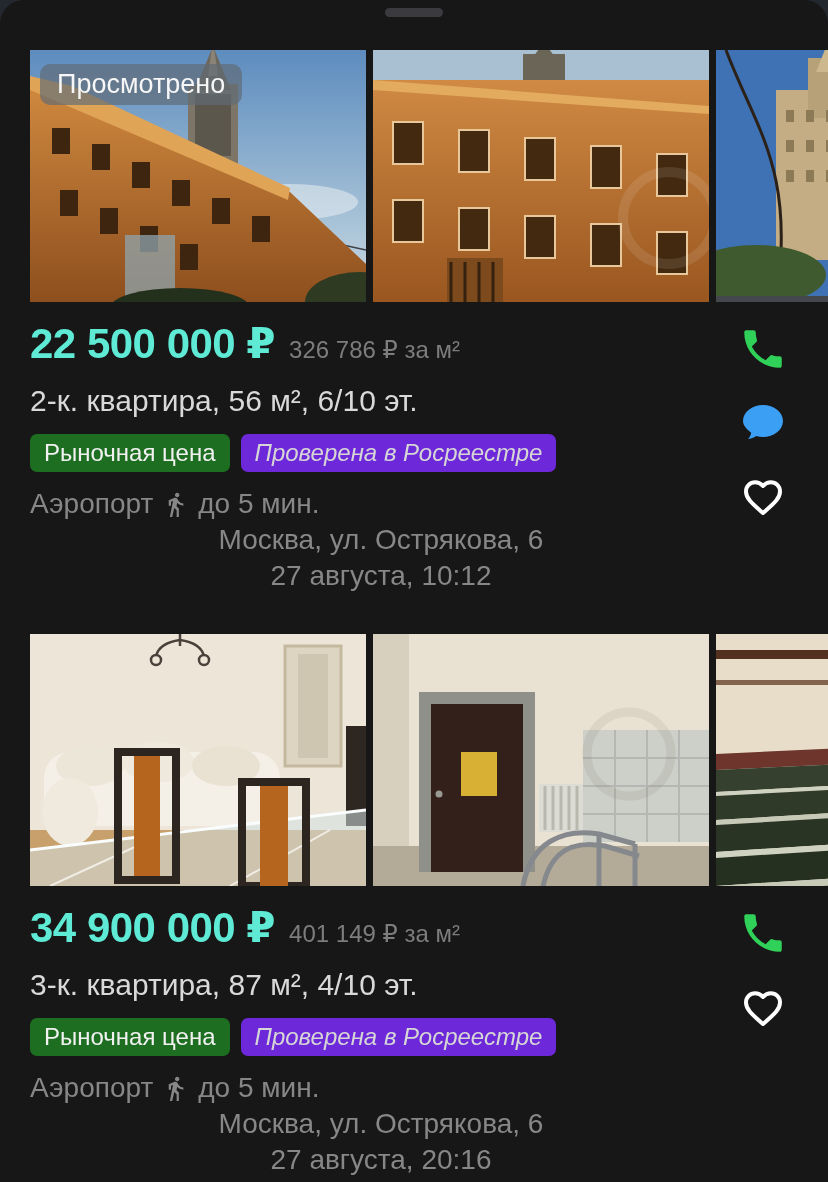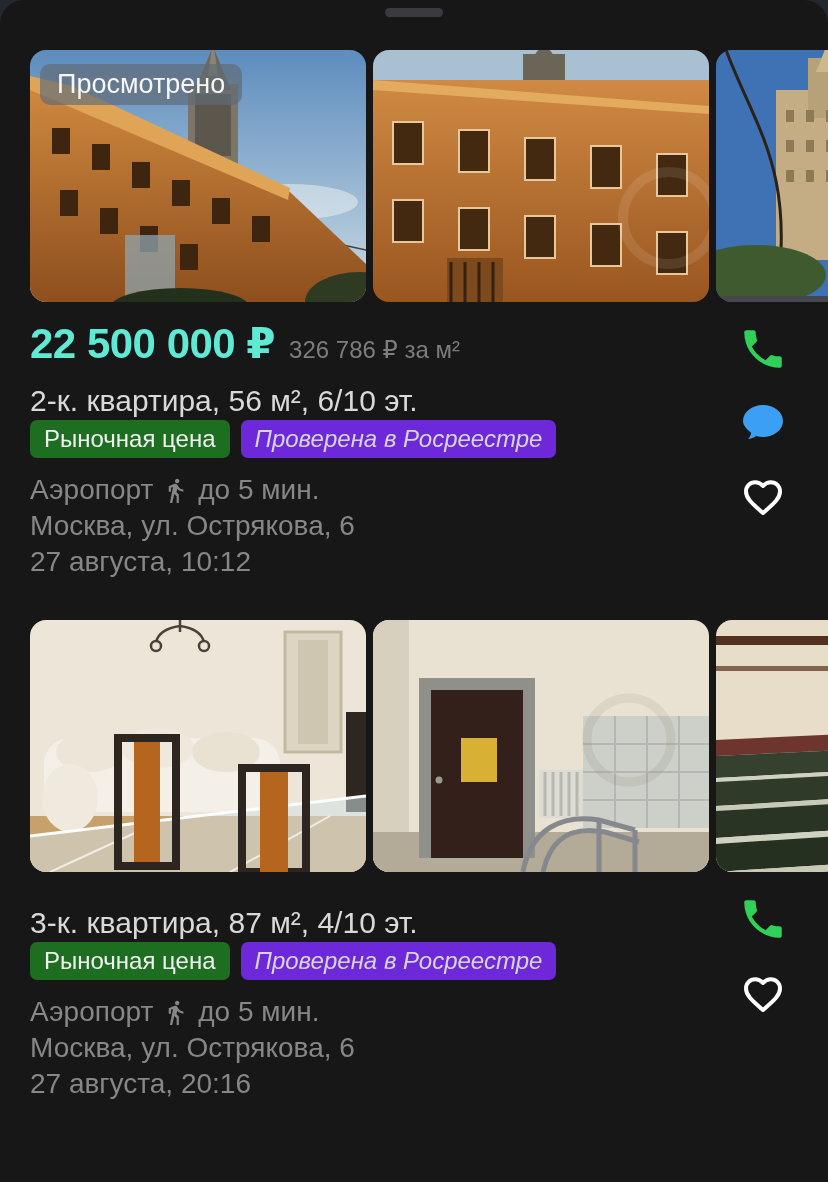--- a/index.html
+++ b/index.html
@@ -6,43 +6,43 @@
   html,body { background:#23272e; }
   body { font-family:"Liberation Sans","DejaVu Sans",sans-serif; }
   .viewport { position:relative; width:828px; height:1182px; margin:0 auto; overflow:hidden; background:#23272e; }
   .sheet { position:absolute; inset:0; background:#171717; border-radius:24px 24px 0 0; overflow:hidden; }
   .drag-handle { position:absolute; top:8px; left:50%; transform:translateX(-50%); width:58px; height:9px; border-radius:5px; background:#3b3b3f; }
 
   .card { margin-top:50px; }
   .card + .card { margin-top:40px; }
 
   .gallery { display:flex; gap:7px; margin-left:30px; height:252px; overflow:hidden; }
-  .photo { position:relative; width:336px; height:252px; flex:0 0 336px; border-radius:16px; overflow:hidden; background:#2a2a2a; }
+  .photo { position:relative; width:336px; height:252px; flex:0 0 336px; border-radius:0; overflow:hidden; background:#2a2a2a; }
   .photo svg { display:block; width:100%; height:100%; }
 
   .viewed-pill { position:absolute; top:14px; left:10px; background:rgba(96,106,116,0.68); color:#f6f6f6; font-size:27px; line-height:27px; padding:7px 17px; border-radius:10px; white-space:nowrap; }
 
   .card-body { display:flex; margin-left:30px; margin-top:18px; width:798px; }
   .card-info { flex:1 1 auto; min-width:0; }
   .card-actions { flex:0 0 96px; display:flex; flex-direction:column; align-items:center; padding-right:34px; padding-top:4px; gap:25px; }
   .action-btn { background:none; border:0; padding:0; cursor:pointer; line-height:0; }
 
   .price-row { display:flex; align-items:baseline; }
   .price { font-size:42px; font-weight:700; color:#5eead4; letter-spacing:-0.5px; line-height:48px; white-space:nowrap; }
   .per-unit { font-size:24px; color:#7d7d7d; margin-left:14px; white-space:nowrap; }
 
   .title { margin-top:14px; font-size:30px; color:#d9d9d9; line-height:38px; }
 
-  .badges { display:flex; gap:11px; }
+  .badges { display:flex; gap:11px; margin-top:14px; }
   .badge { font-size:24px; line-height:28px; padding:5px 14px; border-radius:7px; white-space:nowrap; }
   .badge.green { background:#1d6e20; color:#f1f1f1; }
   .badge.gray  { background:#6d28d9; color:#d6d6d6;font-style:italic; }
 
   .meta { margin-top:14px; font-size:28px; color:#878787; }
-  .meta-line { line-height:36px; }
+  .meta-line { line-height:36px;text-align:center; }
   .metro-line { display:flex; align-items:center; gap:9px; }
   .walk-icon { width:27px; height:27px; flex:0 0 auto; }
 </style>
 </head>
 <body>
 
 <div class="viewport">
   <div class="sheet">
     <div class="drag-handle"></div>
 
@@ -290,20 +290,24 @@
               <polygon points="0,224 336,202 336,230 0,252" fill="#253020"></polygon>
               <polygon points="0,252 336,230 336,237 0,259" fill="#c6cab6"></polygon>
               <polygon points="0,259 336,237 336,252 0,252" fill="#222c1e"></polygon>
             </g>
           </svg>
         </figure>
       </div>
 
       <div class="card-body">
         <div class="card-info">
+          <div class="price-row">
+            <span class="price">34 900 000 ₽</span>
+            <span class="per-unit">401 149 ₽ за м²</span>
+          </div>
           <div class="title">3-к. квартира, 87 м², 4/10 эт.</div>
           <div class="badges">
             <span class="badge green">Рыночная цена</span>
             <span class="badge gray">Проверена в Росреестре</span>
           </div>
           <div class="meta">
             <div class="meta-line metro-line">
               <span>Аэропорт</span>
               <svg class="walk-icon" viewBox="0 0 24 24">
                 <path fill="#878787" d="M13.5 5.5c1.1 0 2-.9 2-2s-.9-2-2-2-2 .9-2 2 .9 2 2 2zM9.8 8.9 7 23h2.1l1.8-8 2.1 2v6h2v-7.5l-2.1-2 .6-3C14.8 12 16.8 13 19 13v-2c-1.9 0-3.5-1-4.3-2.4l-1-1.6c-.4-.6-1-1-1.7-1-.3 0-.5.1-.8.1L6 8.3V13h2V9.6l1.8-.7z"></path>

